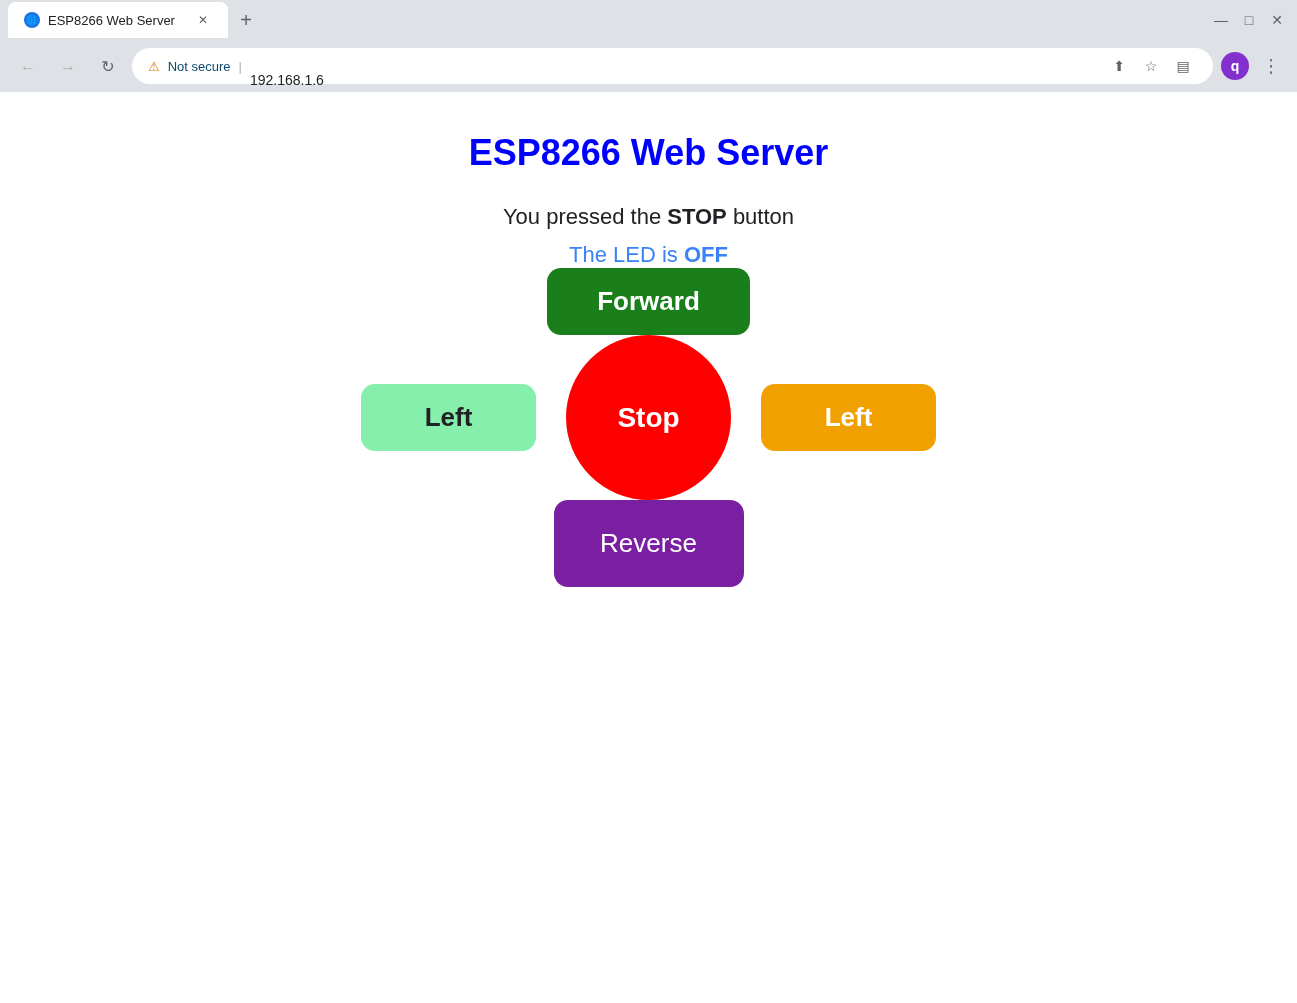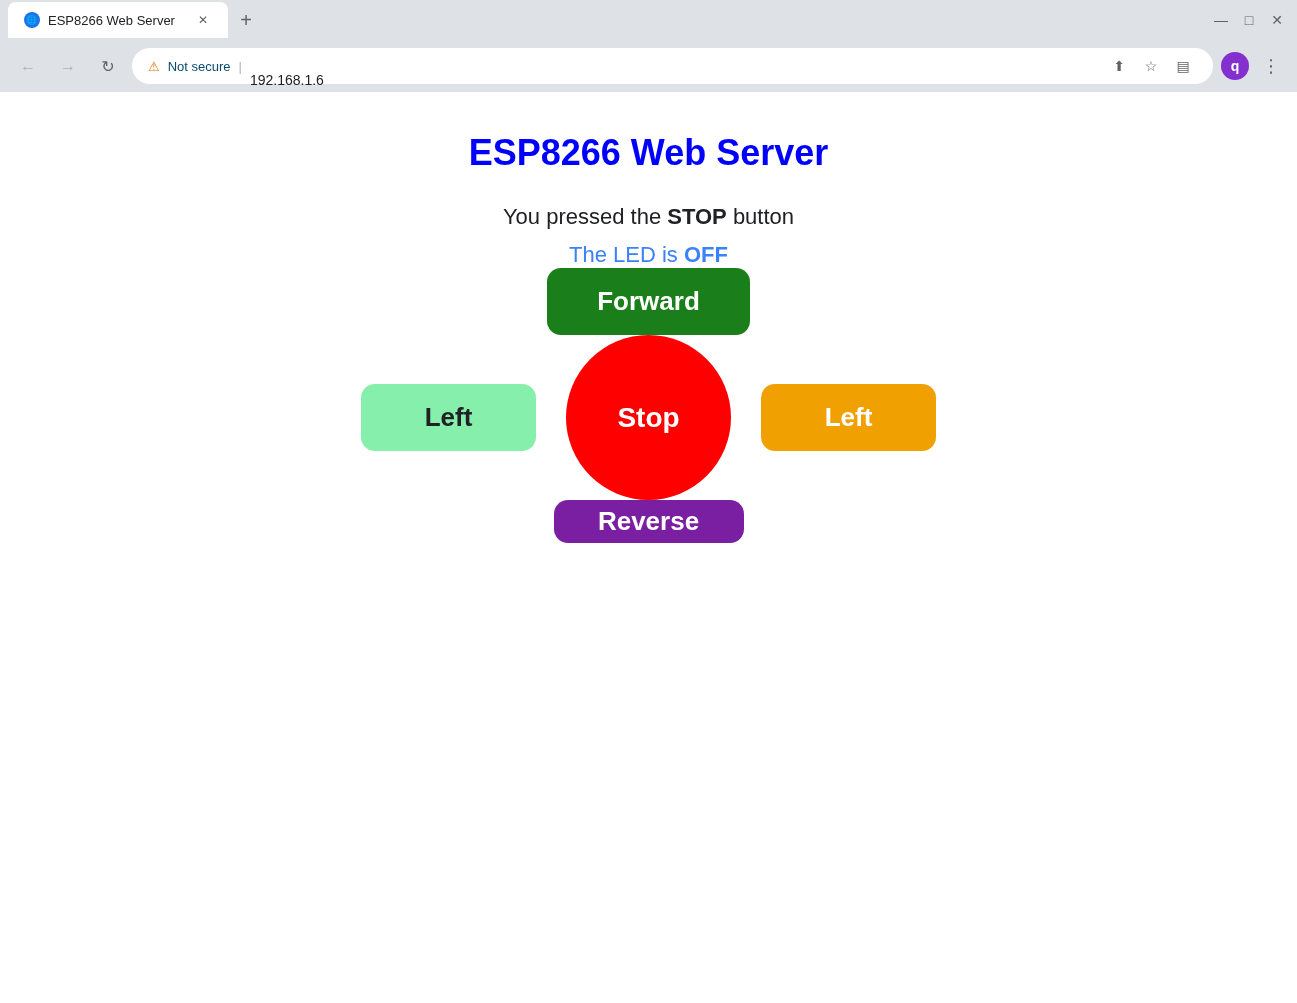--- a/index.html
+++ b/index.html
@@ -305,23 +305,23 @@
       cursor: pointer;
       min-width: 175px;
       text-align: center;
     }
 
     .btn-reverse {
       background: #7b1fa2;
       color: white;
       border: none;
       border-radius: 14px;
-      padding: 6px 40px;
+      padding: 28px 40px;
       font-size: 26px;
-      font-weight: bold;
+      font-weight: normal;
       cursor: pointer;
       min-width: 190px;
       text-align: center;
     }
   </style>
 </head>
 <body>
 
 <div class="browser-chrome">
 

